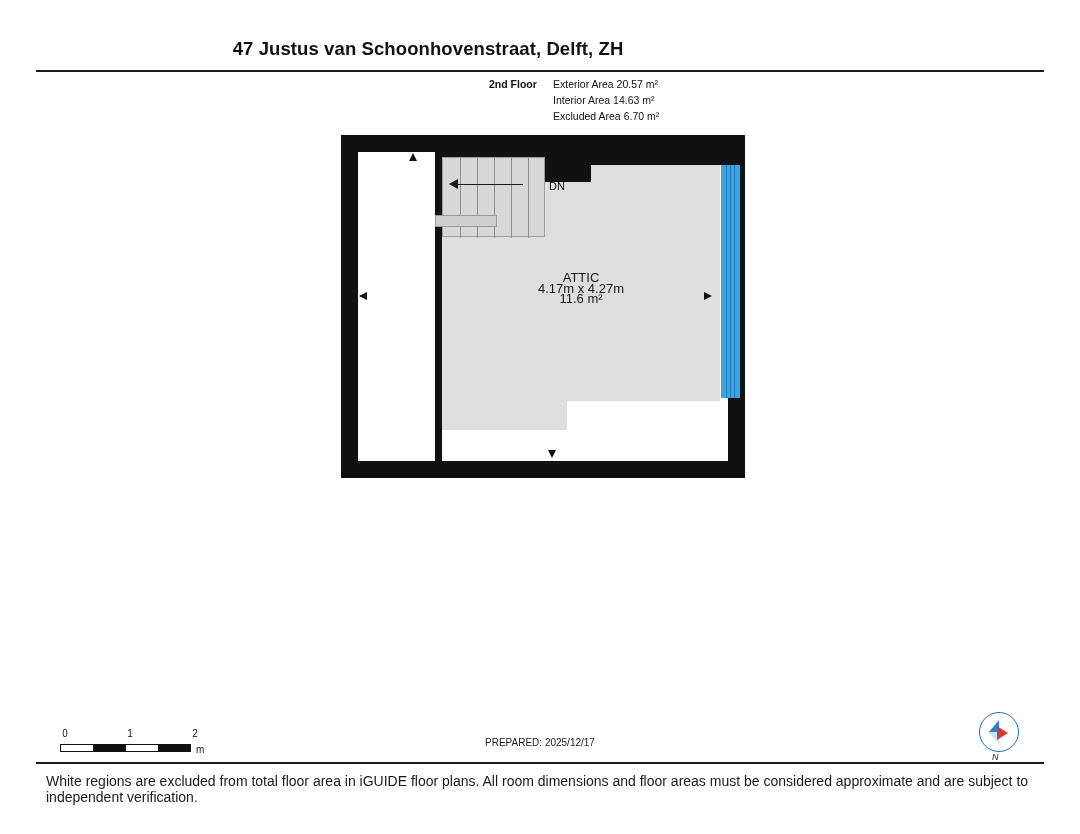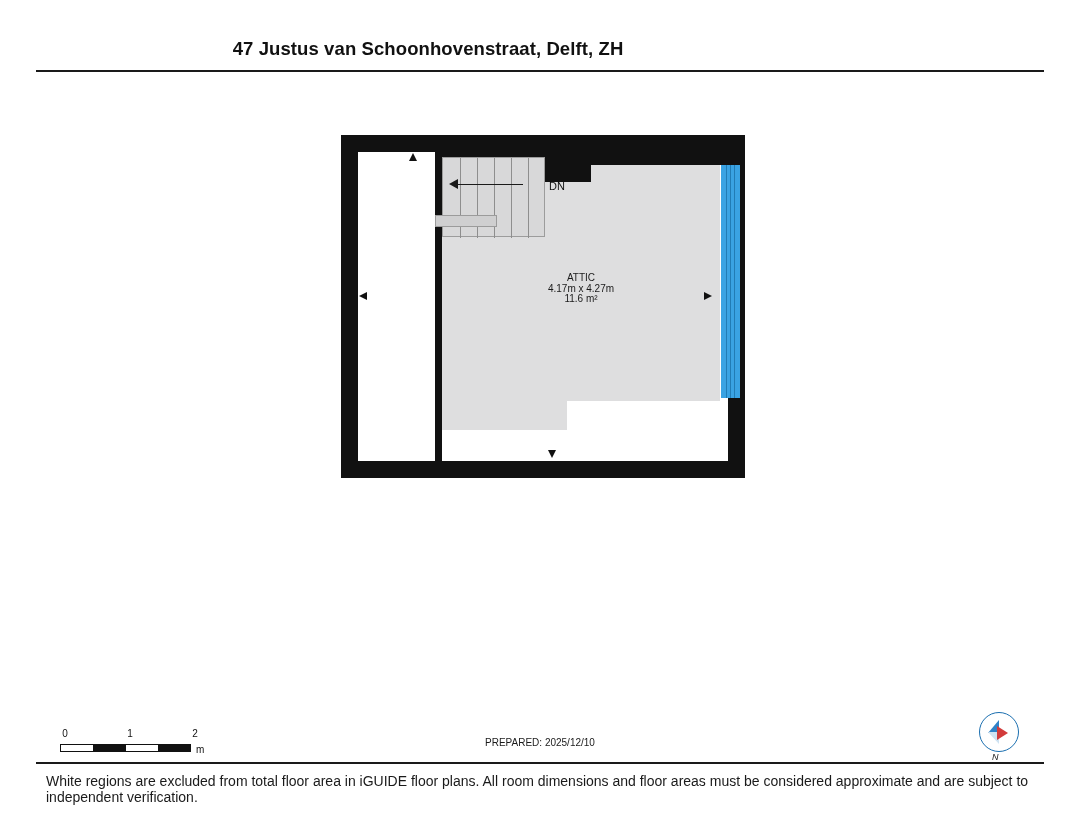--- a/index.html
+++ b/index.html
@@ -234,21 +234,21 @@
     color: #111111;
   }
 
   
   .room-label {
     position: absolute;
     left: 175px;
     top: 138px;
     width: 130px;
     text-align: center;
-    font-size: 10px;
+    font-size: 13px;
     line-height: 10.5px;
     color: #1a1a1a;
   }
 
   
   .tick {
     position: absolute;
     width: 0;
     height: 0;
   }
@@ -396,20 +396,28 @@
   }
 </style>
 </head>
 <body>
 
 <div class="page">
 
   <div class="title">47 Justus van Schoonhovenstraat, Delft, ZH</div>
   <div class="rule-top"></div>
 
+  <div class="summary">
+    <div class="floor-label">2nd Floor</div>
+    <div class="areas">
+      <div>Exterior Area 20.57 m²</div>
+      <div>Interior Area 14.63 m²</div>
+      <div>Excluded Area 6.70 m²</div>
+    </div>
+  </div>
 
   <div class="plan">
 
     <div class="wall-shell"></div>
     <div class="shell-inner"></div>
 
     <div class="attic-main"></div>
     <div class="notch-br"></div>
     <div class="notch-left"></div>
 
@@ -455,21 +463,21 @@
     <div class="num" style="left:-5px;">0</div>
     <div class="num" style="left:60px;">1</div>
     <div class="num" style="left:125px;">2</div>
     <div class="bar">
       <div class="seg" style="left:32px; width:33px;"></div>
       <div class="seg" style="left:97px; width:32px;"></div>
     </div>
     <div class="unit">m</div>
   </div>
 
-  <div class="prepared">PREPARED: 2025/12/10</div>
+  <div class="prepared">PREPARED: 2025/12/17</div>
   <div class="rule-bottom"></div>
   <div class="disclaimer">White regions are excluded from total floor area in iGUIDE floor plans. All room dimensions and floor areas must be considered approximate and are subject to independent verification.</div>
 
   <div class="compass">
     <div class="ring"></div>
     <div class="needle-blue"></div>
     <div class="needle-white"></div>
     <div class="needle-red"></div>
     <div class="n-letter">N</div>
   </div>

